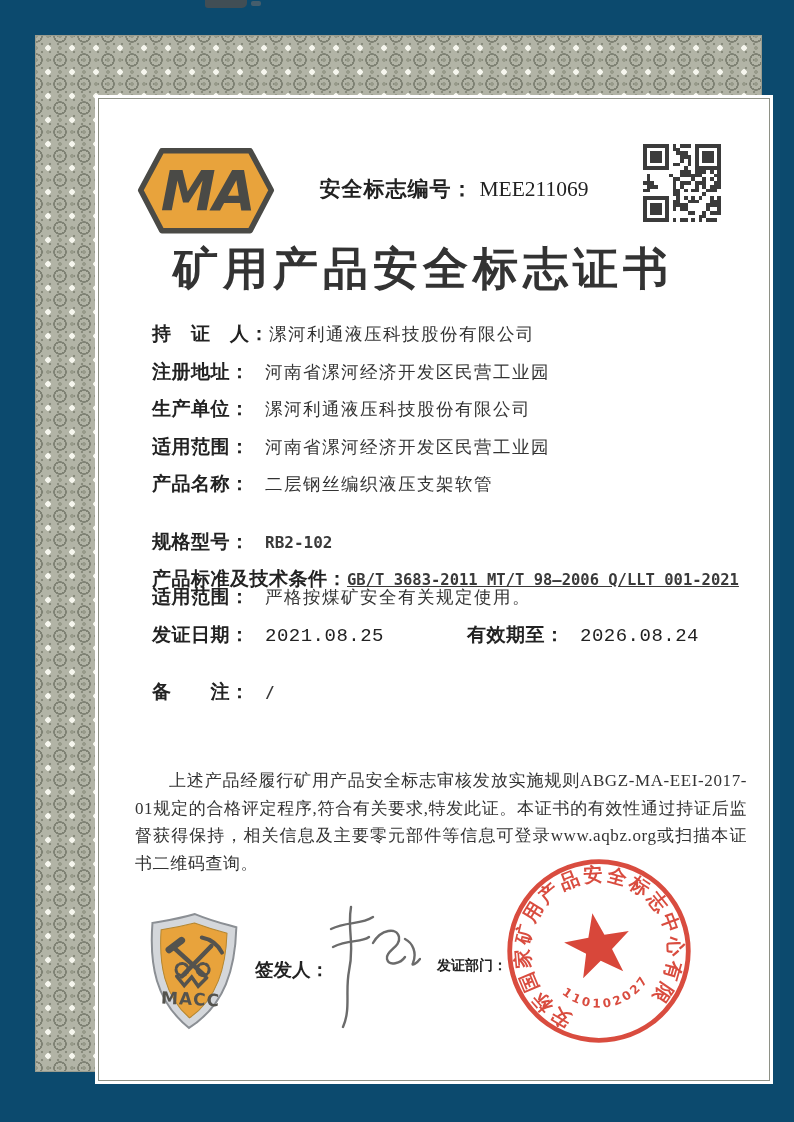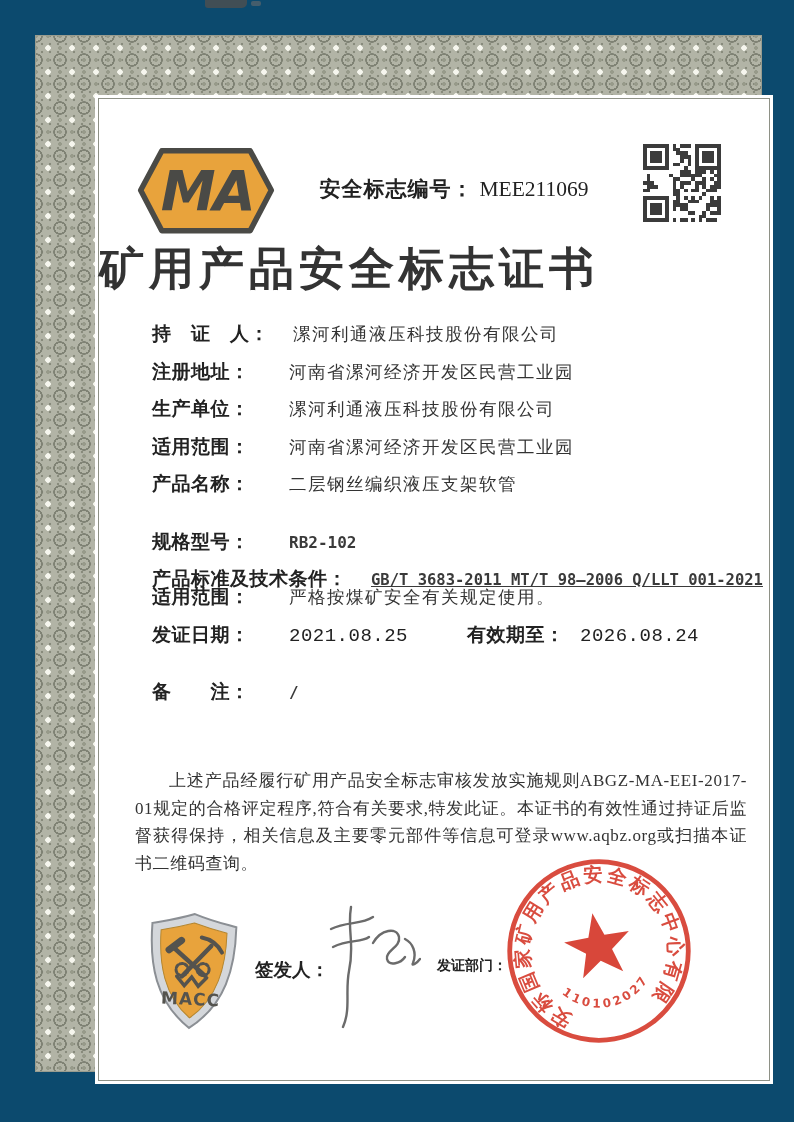--- a/index.html
+++ b/index.html
@@ -30,27 +30,27 @@
   .content{position:absolute;inset:0;}
 
   
   .ma-logo{position:absolute;left:38px;top:48px;width:138px;height:92px;}
   .serial{position:absolute;left:175px;top:76px;width:360px;text-align:center;white-space:nowrap;}
   .serial .lbl{font-weight:bold;font-size:21px;color:#222;letter-spacing:1px;}
   .serial .val{font-family:"Liberation Serif",serif;font-size:21.5px;color:#222;margin-left:6px;}
   .qr{position:absolute;left:544px;top:45px;width:78px;height:78px;}
   .qr svg{width:100%;height:100%;shape-rendering:crispEdges;}
 
-  .cert-title{position:absolute;left:0;top:140px;width:648px;text-align:left;
+  .cert-title{position:absolute;left:0;top:140px;width:648px;text-align:center;
         font-family:Liberation Serif, serif;font-weight:bold;
         font-size:45px;color:#333;letter-spacing:5px;white-space:nowrap;}
 
   
   .fields{position:absolute;left:53px;top:222px;width:600px;}
-  .frow{display:flex;align-items:baseline;height:37.6px;white-space:nowrap;gap:24px;}
+  .frow{display:flex;align-items:baseline;height:37.6px;white-space:nowrap;}
   .flabel{font-weight:bold;font-size:19px;color:#222;min-width:113px;flex:none;letter-spacing:.5px;}
   .fvalue{font-family:"Liberation Serif",serif;font-size:17.5px;color:#333;letter-spacing:1.5px;}
   .fvalue.latin{font-family:"DejaVu Sans Mono","Liberation Mono",monospace;font-size:16px;
         font-weight:bold;letter-spacing:0;color:#3a3a3a;margin-top:24px;}
   .frow.std .fvalue{font-size:15.5px;text-decoration:underline;}
   .frow.dates{position:relative;}
   .pair2{position:absolute;left:315px;display:flex;align-items:baseline;}
   .dateval{font-family:Liberation Mono, monospace;font-size:19px;color:#222;letter-spacing:.5px;}
 
   

